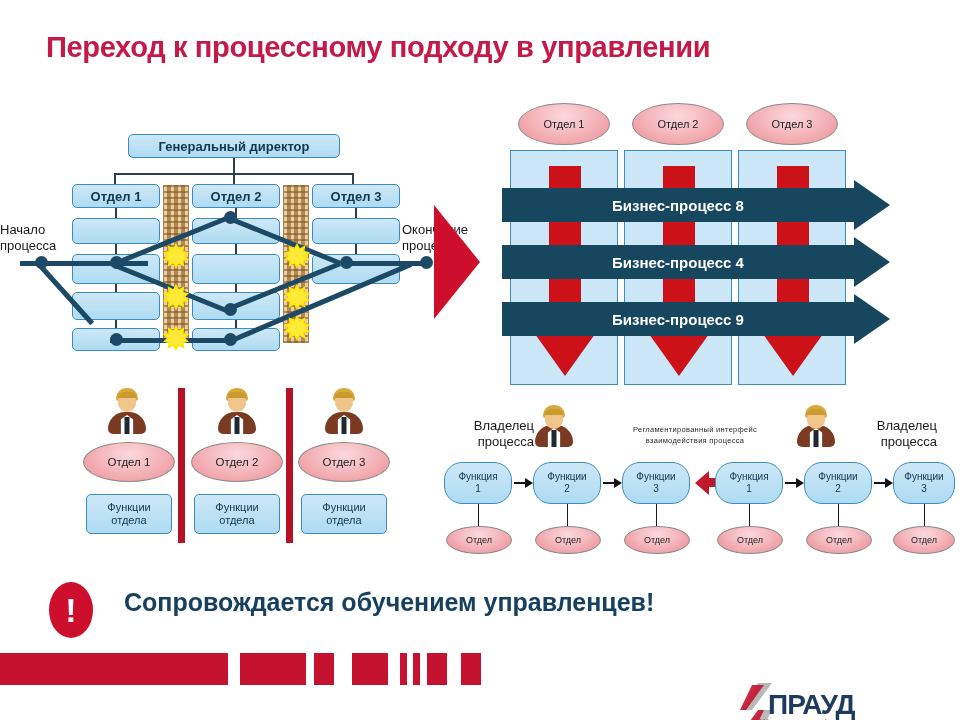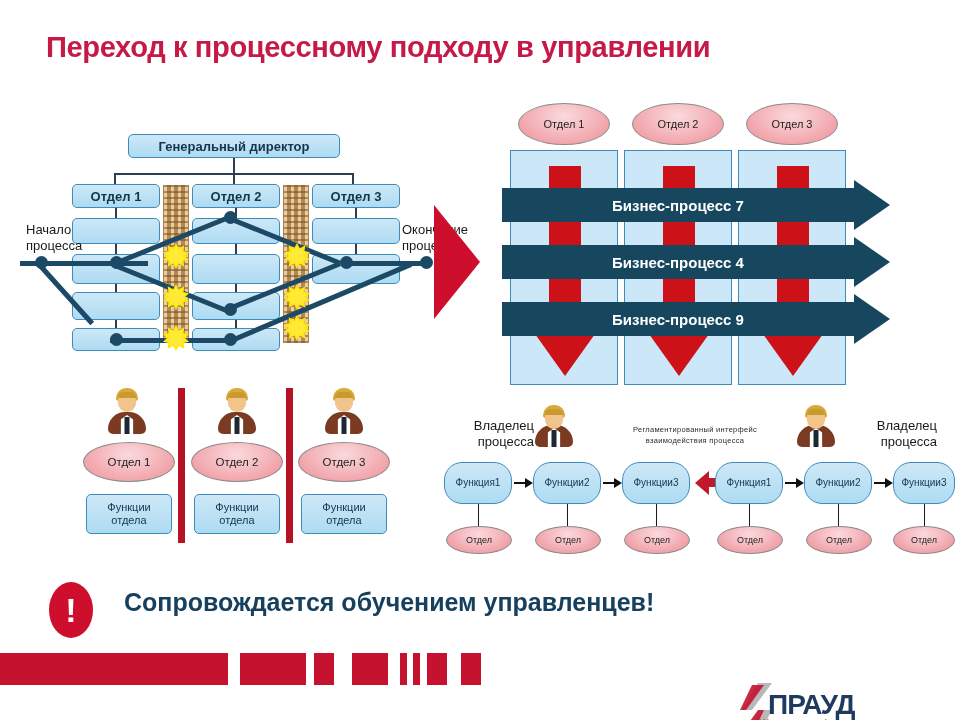--- a/index.html
+++ b/index.html
@@ -148,21 +148,21 @@
   }
 
   .red-divider { position: absolute; width: 7px; background: #B61226; }
 
   
   .fn-box {
     position: absolute;
     background: linear-gradient(to bottom, #CDE8F7 0%, #AEDBF2 100%);
     border: 1px solid #3C8DBC;
     border-radius: 18px;
-    display: flex; flex-direction: row;
+    display: flex; flex-direction: column;
     align-items: center; justify-content: center;
     font-size: 10px; color: #13354E;
     line-height: 12px; text-align: center;
   }
   .fn-ell {
     position: absolute;
     border-radius: 50%;
     background: radial-gradient(ellipse at 50% 28%, #FBD9DC 0%, #F4B8BE 45%, #EC8A92 100%);
     border: 1px solid #8A8A8A;
     display: flex; align-items: center; justify-content: center;
@@ -291,21 +291,21 @@
     <div class="node" style="left:340px; top:256px;"></div>
     <div class="node" style="left:420px; top:256px;"></div>
 
     <div class="star" style="left:163px; top:243px;"></div>
     <div class="star" style="left:163px; top:284px;"></div>
     <div class="star" style="left:163px; top:325px;"></div>
     <div class="star" style="left:284px; top:243px;"></div>
     <div class="star" style="left:284px; top:284px;"></div>
     <div class="star" style="left:284px; top:315px;"></div>
 
-    <div class="sidetext" style="left:26px; top:222px;">
+    <div class="sidetext" style="left:0; top:222px;">
       <span>Начало</span><br>
       <span>процесса</span>
     </div>
     <div class="sidetext" style="left:402px; top:222px;">
       <span>Окончание</span><br>
       <span>процесса</span>
     </div>
 
     <div class="red-tri" style="left:434px; top:205px;"></div>
   </div>
@@ -320,21 +320,21 @@
     <div class="bp-col" style="left:738px; top:150px; width:108px; height:235px;"></div>
 
     <div class="red-bar" style="left:549px; top:166px; width:32px; height:168px;"></div>
     <div class="red-head" style="left:535px; top:334px;"></div>
     <div class="red-bar" style="left:663px; top:166px; width:32px; height:168px;"></div>
     <div class="red-head" style="left:649px; top:334px;"></div>
     <div class="red-bar" style="left:777px; top:166px; width:32px; height:168px;"></div>
     <div class="red-head" style="left:763px; top:334px;"></div>
 
     <div class="bp-arrow" style="left:502px; top:188px; width:388px;">
-      <div class="body" style="width:352px;">Бизнес-процесс 7</div>
+      <div class="body" style="width:352px;">Бизнес-процесс 8</div>
       <div class="head" style="left:352px;"></div>
     </div>
     <div class="bp-arrow" style="left:502px; top:245px; width:388px;">
       <div class="body" style="width:352px;">Бизнес-процесс 4</div>
       <div class="head" style="left:352px;"></div>
     </div>
     <div class="bp-arrow" style="left:502px; top:302px; width:388px;">
       <div class="body" style="width:352px;">Бизнес-процесс 9</div>
       <div class="head" style="left:352px;"></div>
     </div>

